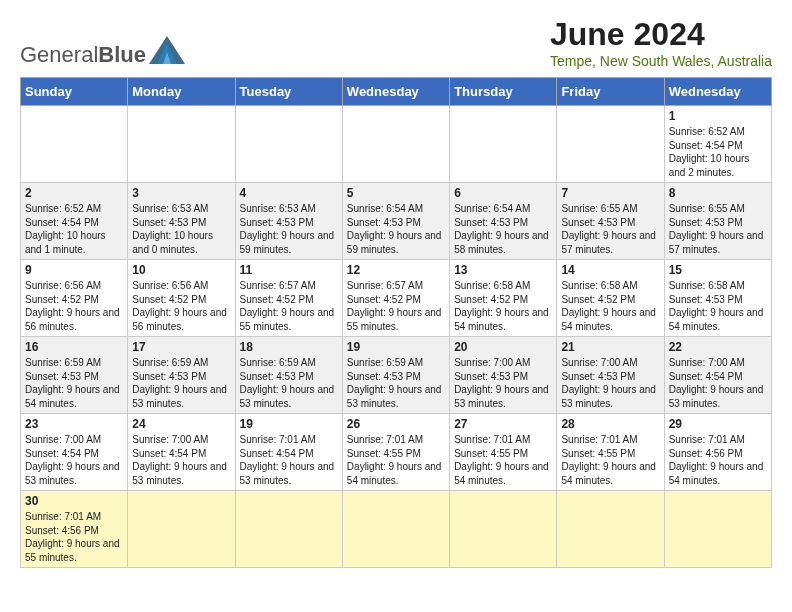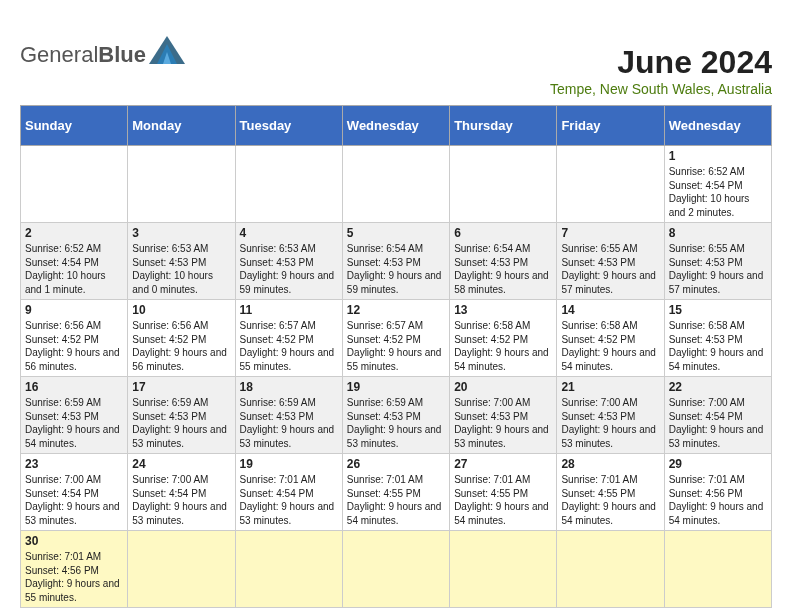--- a/index.html
+++ b/index.html
@@ -16,43 +16,41 @@
       align-items: flex-start;
       margin-bottom: 4px;
     }
     .logo {
       display: flex;
       align-items: center;
       gap: 0;
       margin-top: 20px;
     }
     .title-block {
-      text-align: right;
-      margin-top: 28px;
     }
     .month-title {
       font-size: 32px;
       font-weight: bold;
       color: #222;
     }
     .subtitle {
       font-size: 14px;
       color: #4d7c0f;
     }
     .calendar {
       width: 100%;
       border-collapse: collapse;
       margin-top: 8px;
     }
     .calendar thead tr th {
       background-color: #3a6bbf;
       color: #fff;
       font-size: 13px;
       font-weight: bold;
-      padding: 12px 4px;
+      padding: 6px 4px;
       text-align: left;
       border: 1px solid #aaa;
     }
     .calendar tbody tr td {
       vertical-align: top;
       border: 1px solid #ccc;
       padding: 3px 4px;
       font-size: 10.5px;
       color: #222;
       width: calc(100% / 7);

